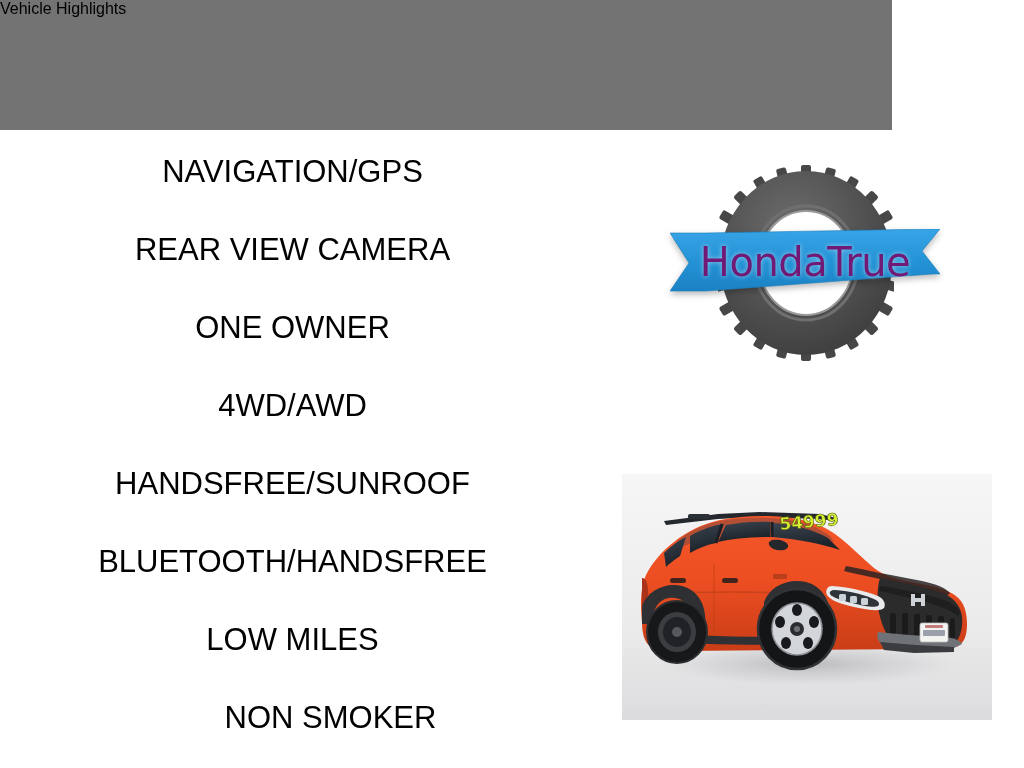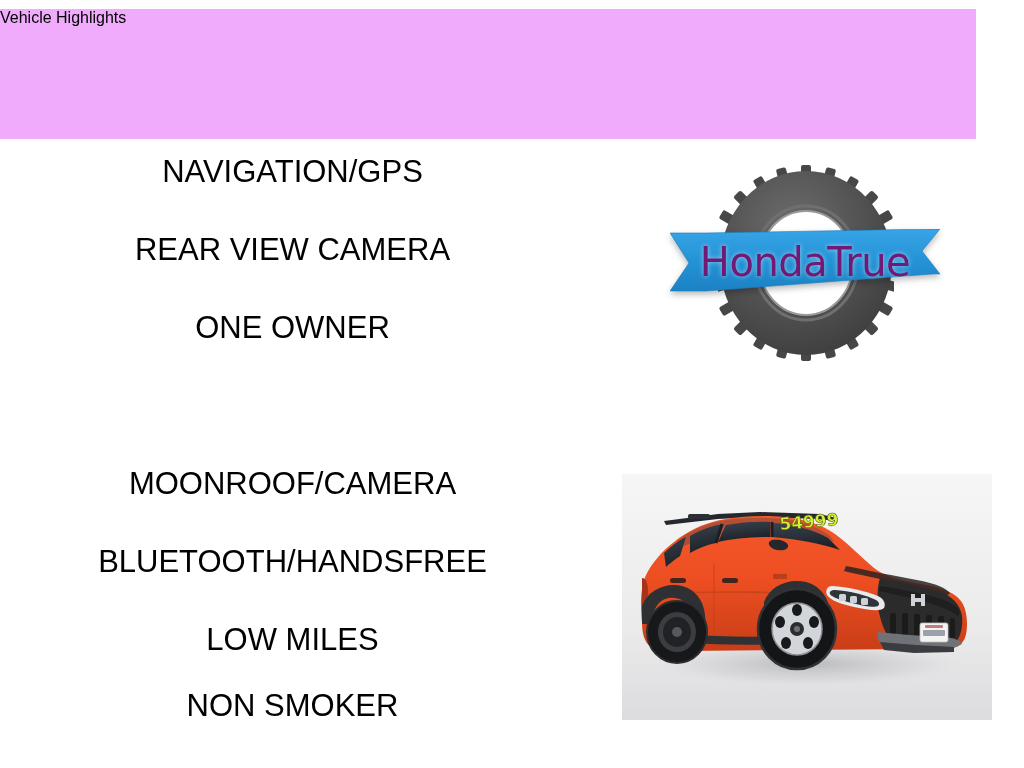--- a/index.html
+++ b/index.html
@@ -13,24 +13,23 @@
     overflow: hidden;
     font-family: "Liberation Sans", sans-serif;
     position: relative;
   }
 
   
   #header-banner {
     position: absolute;
     left: 0;
     top: 0;
-    width: 976px;
+    width: 892px;
     height: 130px;
-    background: #f0abfc;
-    margin-top: 9px;
+    background: #737373;
   }
 
   
   #highlights-list {
     position: absolute;
     left: 0;
     top: 130px;
     width: 585px;
     height: 490px;
   }
@@ -123,24 +122,25 @@
 <body>
 
 <div id="header-banner">
   <div>Vehicle Highlights</div>
 </div>
 
 <div id="highlights-list">
   <div class="highlight-item" style="top:22px;">NAVIGATION/GPS</div>
   <div class="highlight-item" style="top:178px;">ONE OWNER</div>
   <div class="highlight-item" style="top:100px;">REAR VIEW CAMERA</div>
-  <div class="highlight-item" style="top:334px;">MOONROOF/CAMERA</div>
+  <div class="highlight-item" style="top:256px;">4WD/AWD</div>
+  <div class="highlight-item" style="top:334px;">HANDSFREE/SUNROOF</div>
   <div class="highlight-item" style="top:490px;">LOW MILES</div>
   <div class="highlight-item" style="top:412px;">BLUETOOTH/HANDSFREE</div>
-  <div class="highlight-item" style="top:556px;">NON SMOKER</div>
+  <div class="highlight-item" style="top:568px;margin-left:38px;">NON SMOKER</div>
 </div>
 
 <div id="certified-badge">
 
   <div class="tire-wrap">
     <svg class="tire-svg" viewBox="0 0 176 196" xmlns="http://www.w3.org/2000/svg">
       <defs>
         <radialGradient id="tireGrad" cx="42%" cy="32%" r="78%">
           <stop offset="0%" stop-color="#6d6d6d"></stop>
           <stop offset="55%" stop-color="#515151"></stop>

